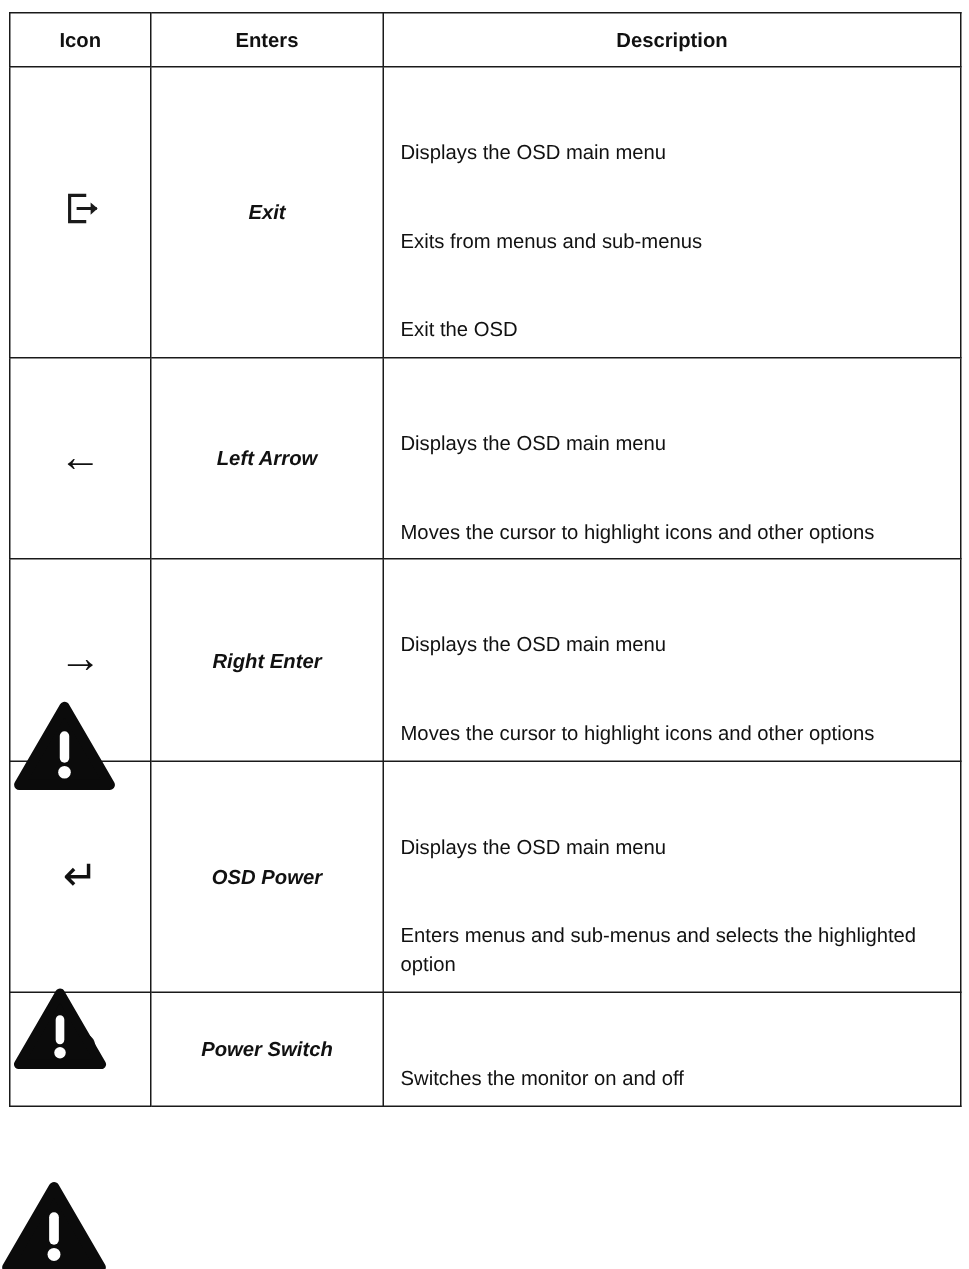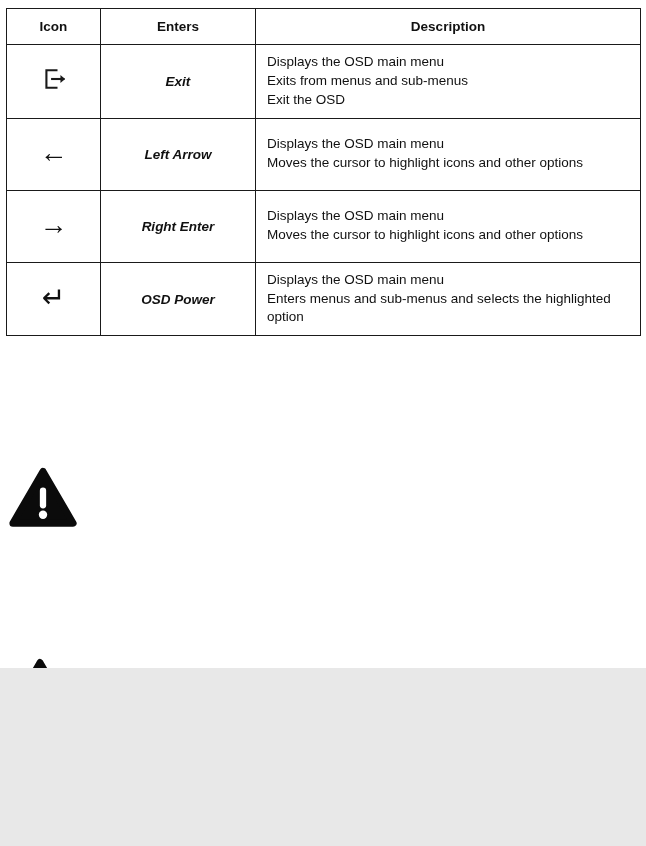--- a/index.html
+++ b/index.html
@@ -1,19 +1,19 @@
 <!DOCTYPE html>
 <html><head>
 <meta charset="utf-8">
 <style>
   html, body { margin: 0; padding: 0; background: #e8e8e8; }
   .page {
     position: relative;
     width: 646px;
-    height: 668px;
+    height: 846px;
     background: #ffffff;
     font-family: "Liberation Sans", sans-serif;
     color: #111;
     overflow: hidden;
     margin: 0 auto;
   }
 
   table.controls {
     position: absolute;
     top: 8px;
@@ -50,21 +50,21 @@
     font-weight: bold;
     font-size: 13.5px;
     font-style: italic;
   }
   td.desc-cell {
     padding: 8px 10px 8px 11px;
     font-size: 13.5px;
     line-height: 1.4;
     vertical-align: middle;
   }
-  td.desc-cell div { white-space: normal; }
+  td.desc-cell div { white-space: normal; margin-top: 40px; }
 
   tr.r-exit   { height: 68px; }
   tr.r-left   { height: 72px; }
   tr.r-right  { height: 72px; }
   tr.r-enter  { height: 72px; }
   tr.r-power  { height: 48px; }
 
   .svg-icon { display: inline-block; vertical-align: middle; }
 
   .warning {
@@ -137,20 +137,34 @@
       <td class="icon-cell">
         <span class="glyph">↵</span>
       </td>
       <td class="control-cell">OSD Power</td>
       <td class="desc-cell">
         <div>Displays the OSD main menu</div>
         <div>Enters menus and sub-menus and selects the highlighted option</div>
       </td>
     </tr>
 
+    <tr class="r-power">
+      <td class="icon-cell">
+        <span class="svg-icon">
+          <svg width="26" height="26" viewBox="0 0 24 24" fill="none" stroke="#1a1a1a" stroke-width="1.9" stroke-linecap="round">
+            <path d="M8 6.1 A8 8 0 1 0 16 6.1"></path>
+            <path d="M12 3 V12"></path>
+          </svg>
+        </span>
+      </td>
+      <td class="control-cell">Power Switch</td>
+      <td class="desc-cell">
+        <div>Switches the monitor on and off</div>
+      </td>
+    </tr>
   </tbody>
     </table>
 
   <div class="warning warn-1">
     <svg viewBox="0 0 100 90" width="100%" height="100%">
       <polygon points="50,7 93,81 7,81" fill="#0b0b0b" stroke="#0b0b0b" stroke-width="10" stroke-linejoin="round"></polygon>
       <rect x="45.5" y="30" width="9" height="30" rx="4.5" fill="#ffffff"></rect>
       <circle cx="50" cy="69" r="6" fill="#ffffff"></circle>
     </svg>
   </div>

